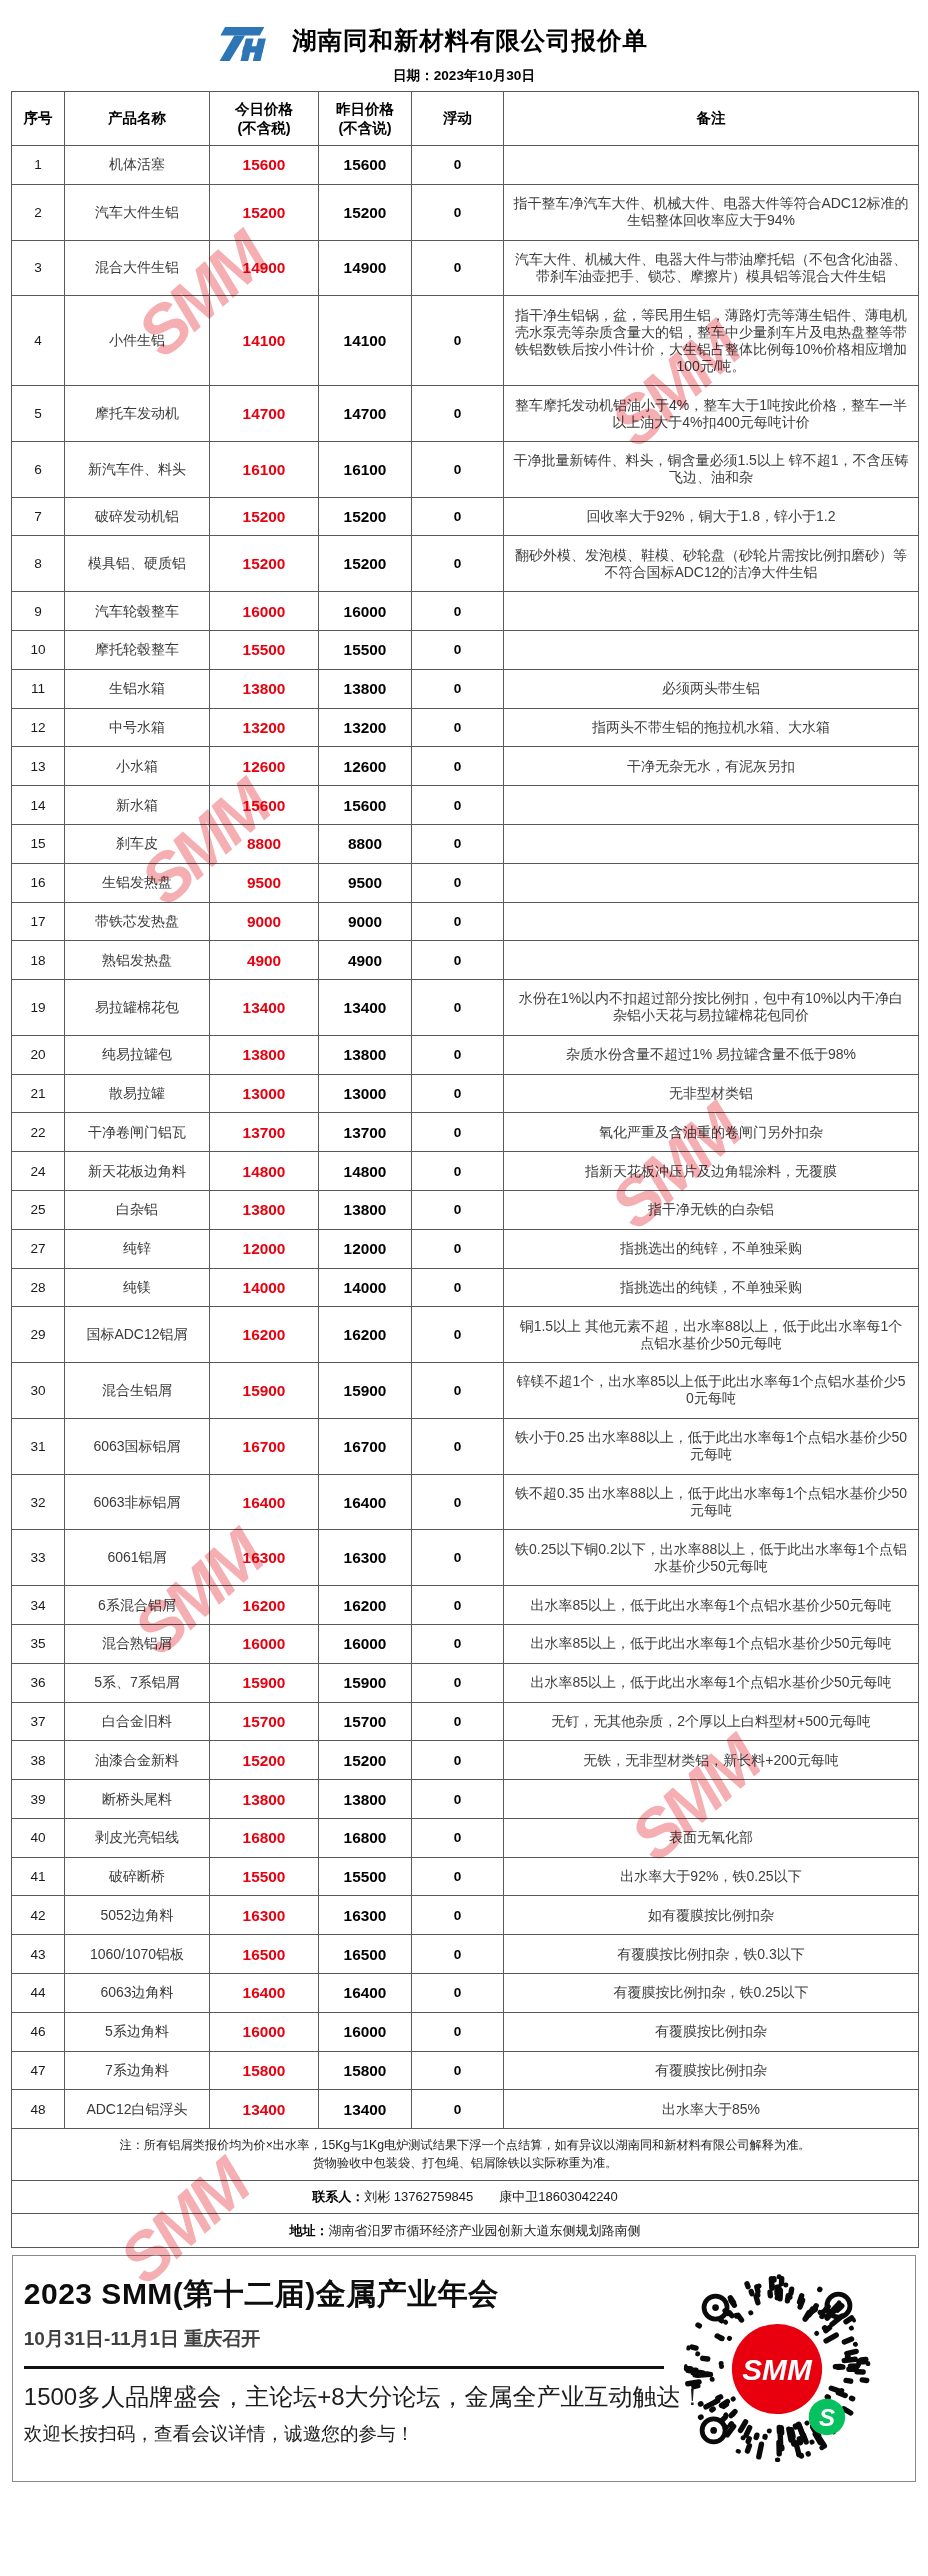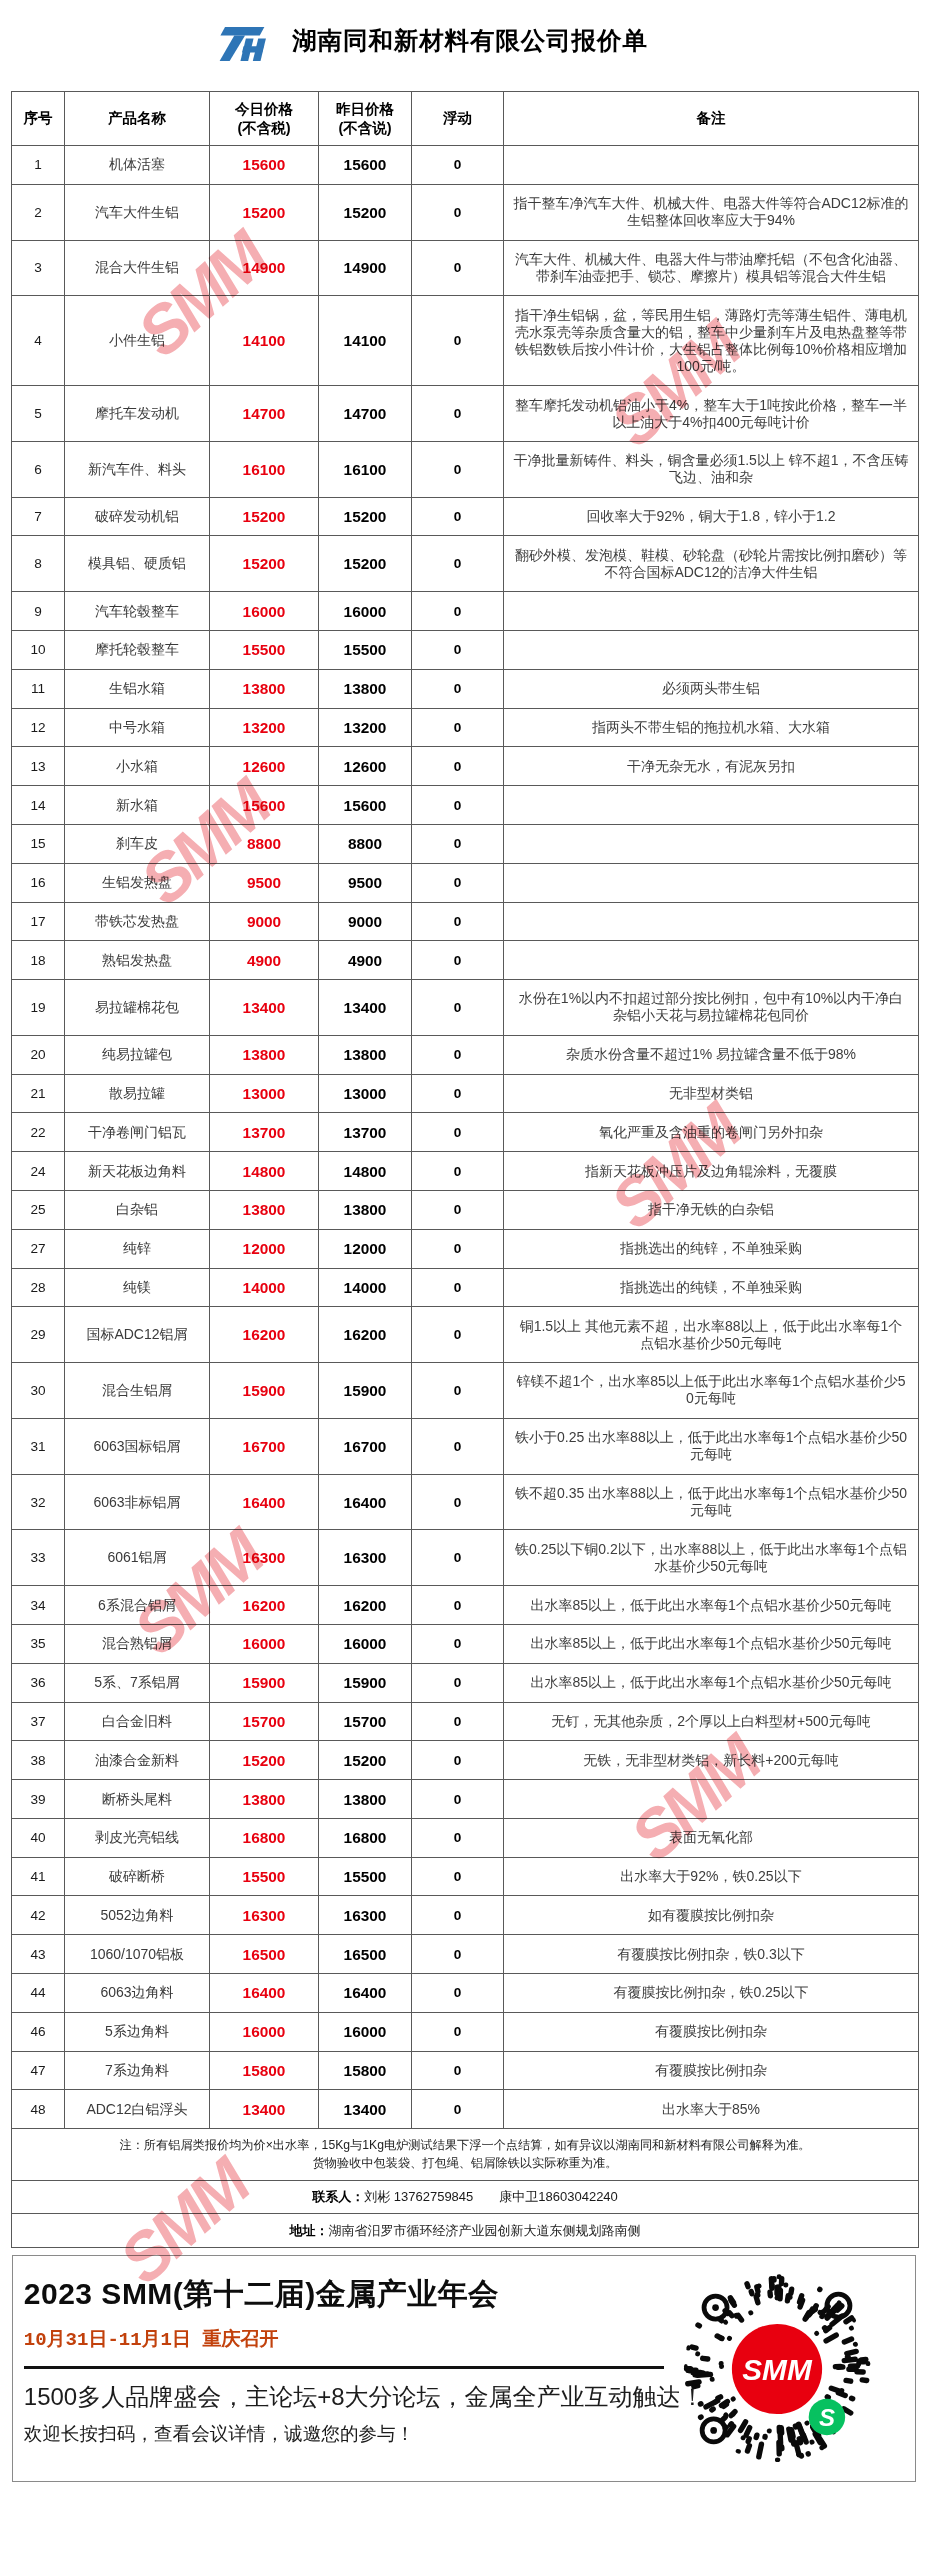--- a/index.html
+++ b/index.html
@@ -53,21 +53,21 @@
     transform:translate(-50%,-50%) rotate(-42deg);
     mix-blend-mode:multiply;white-space:nowrap;
   }
   
   .banner{
     position:relative;margin:7.3px 11.8px 0;height:227px;
     border:0.9px solid #8a8a8a;box-sizing:border-box;
     padding:18px 11px 0;
   }
   .bn-title{font-size:30px;font-weight:bold;color:#0d0d0d;letter-spacing:0.5px;}
-  .bn-sub{margin-top:11px;font-size:19px;font-weight:bold;color:#c2410c;font-family:Liberation Mono, monospace;}
+  .bn-sub{margin-top:11px;font-size:19px;font-weight:bold;color:#404040;}
   .bn-divider{margin-top:13.6px;width:640px;height:3.6px;background:#111;}
   .bn-line{margin-top:11.8px;font-size:24px;color:#1c1c1c;}
   .bn-line2{margin-top:8.2px;font-size:18.6px;color:#1c1c1c;}
   .qr{position:absolute;right:42px;top:11px;width:192px;height:204px;}
 </style>
 </head>
 <body>
 
 <div class="page">
 
@@ -75,20 +75,21 @@
     <div class="logo">
       <svg viewBox="0 0 70 48" xmlns="http://www.w3.org/2000/svg" fill="#2e75b6">
         <polygon points="13,2 64,2 58,13 7,13"></polygon>
         <polygon points="25,13 39,13 19,46 6,46"></polygon>
         <polygon points="40,17 50,17 43,46 33,46"></polygon>
         <polygon points="56,17 66,17 59,46 49,46"></polygon>
         <polygon points="37,27 63,27 61,35 35,35"></polygon>
       </svg>
     </div>
     <div class="doc-title">湖南同和新材料有限公司报价单</div>
+    <div class="doc-date">日期：2023年10月30日</div>
   </div>
 
   <table class="quote">
     <colgroup>
       <col style="width:53px">
         <col style="width:145px">
         <col style="width:109px">
       <col style="width:93px">
         <col style="width:92px">
         <col style="width:415px">

